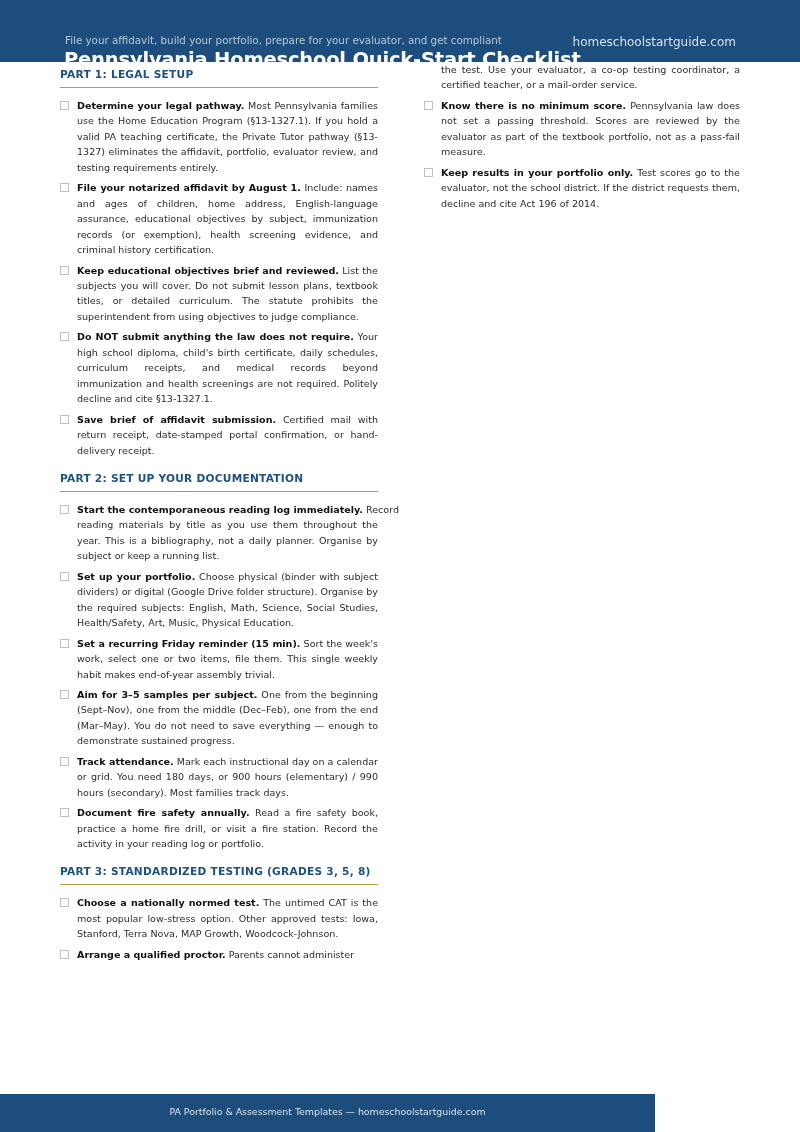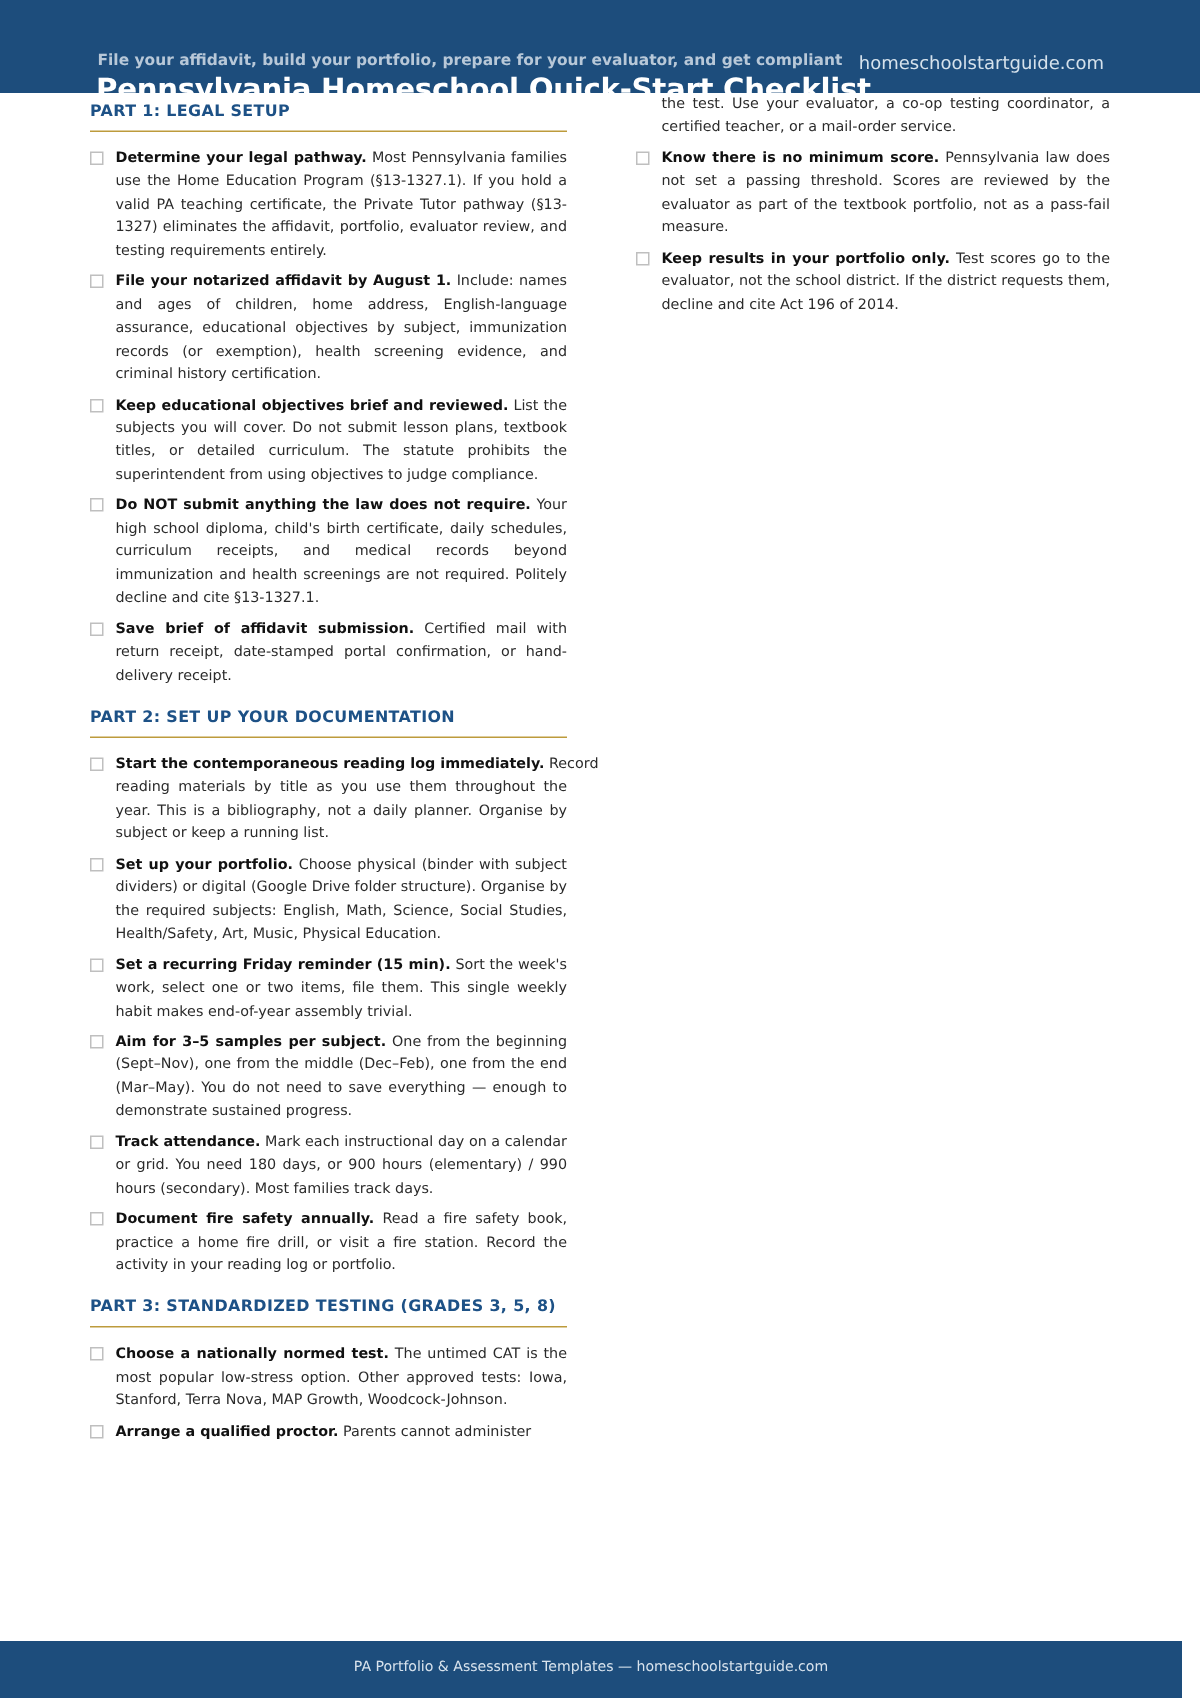--- a/index.html
+++ b/index.html
@@ -34,21 +34,21 @@
     color: #ffffff;
     letter-spacing: -0.2px;
     white-space: nowrap;
     margin-top: 40px;
   }
   .header-subtitle {
     position: absolute;
     left: 65px;
     top: 34px;
     font-size: 10.3px;
-    font-weight: bold;
+    font-weight: normal;
     color: #b8c8d8;
     white-space: nowrap;
   }
   .header-site {
     position: absolute;
     right: 64px;
     top: 35px;
     font-size: 12px;
     color: #d6e2ec;
     white-space: nowrap;
@@ -125,21 +125,21 @@
     white-space: normal;
     display: block;
     text-align: justify;
   }
 
   
   .footer {
     position: absolute;
     left: 0;
     top: 1094px;
-    width: 788px;
+    width: 655px;
     height: 38px;
     background: #1d4d7c;
   }
   .footer-text {
     position: absolute;
     left: 0; right: 0;
     top: 12px;
     text-align: center;
     font-size: 9.4px;
     color: #d8e3ed;

